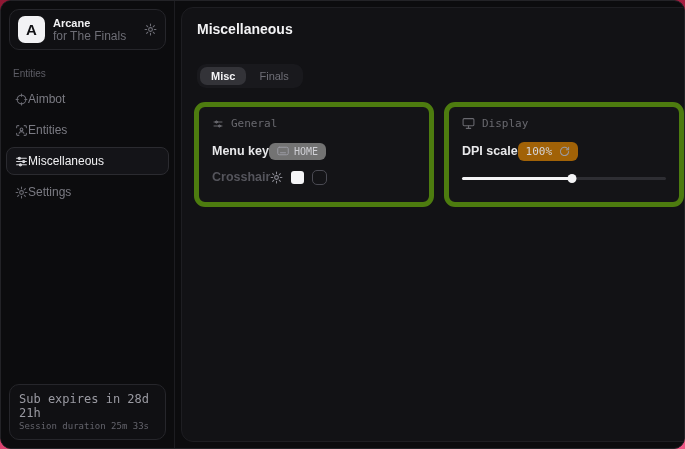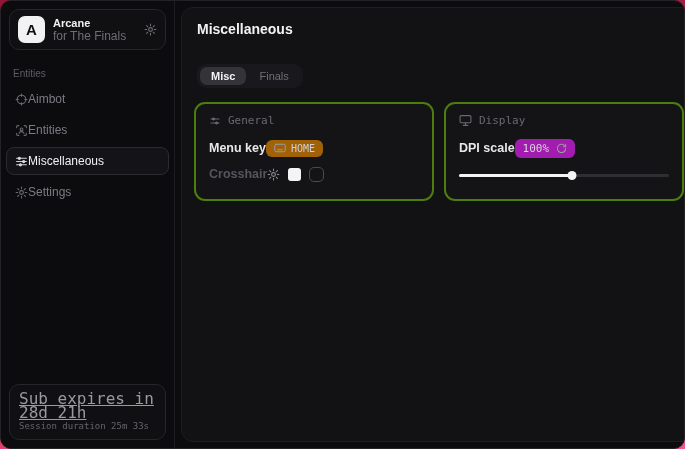--- a/index.html
+++ b/index.html
@@ -64,21 +64,21 @@
     border-color: #2b2b30;
   }
   .nav-item.active .nav-icon { color: #d8d8dc; }
 
   .sidebar-spacer { flex: 1; }
   .sub-box {
     margin: 8px; padding: 7px 9px;
     border: 1px solid #26262b; border-radius: 10px;
     background: #101013;
   }
-  .sub-line { font-family: "DejaVu Sans Mono", monospace; font-size: 16px; color: #9a9aa2; line-height: 14px; text-decoration: underline; }
+  .sub-line { font-family: "DejaVu Sans Mono", monospace; font-size: 12px; color: #9a9aa2; line-height: 14px; }
   .session-line { font-family: "DejaVu Sans Mono", monospace; font-size: 9px; color: #64646c; line-height: 12px; }
 
   
   .main-wrap { flex: 1; padding: 6px; display: flex; }
   .main-panel {
     flex: 1;
     background: #121215;
     border: 1px solid #1e1e22;
     border-radius: 12px;
     padding: 13px 12px;
@@ -94,56 +94,56 @@
   .tab {
     font-size: 11px; padding: 3px 11px; border-radius: 7px;
     color: #6e6e76; cursor: default;
   }
   .tab.active { background: #333338; color: #f4f4f6; font-weight: bold; }
 
   .cards { display: flex; gap: 10px; margin-top: 14px; }
   .card {
     width: 240px;
     background: #141417;
-    border: 2px solid #4d7c0f;
+    border: 5px solid #4d7c0f;
     border-radius: 11px;
     padding: 10px 13px 13px 13px;
   }
   .card-header {
     display: flex; align-items: center; gap: 7px;
     font-family: "DejaVu Sans Mono", monospace;
     font-size: 11px; color: #69696f;
     margin-bottom: 9px;
   }
   .card-header .hdr-icon { display: flex; color: #69696f; }
 
   .row {
     display: flex; align-items: center; 
     height: 24px; margin-top: 2px;
   }
   .row-label { font-size: 12.5px; font-weight: 600; color: #e8e8ea; }
   .row-label.dim { color: #55555c; }
 
   .keybind {
     display: inline-flex; align-items: center; gap: 5px;
-    background: #a16207; border-radius: 6px;
+    background: #737373; border-radius: 6px;
     padding: 3px 8px;
     font-family: "DejaVu Sans Mono", monospace;
     font-size: 10px; color: #cfcfd4;
   }
   .keybind .kb-icon { display: flex; color: #9a9aa2; }
 
   .crosshair-controls { display: flex; align-items: center; gap: 8px; }
   .mini-gear { display: flex; color: #8a8a92; cursor: pointer; }
   .color-swatch { width: 13px; height: 13px; border-radius: 3px; background: #f4f4f6; }
   .checkbox { width: 15px; height: 15px; border-radius: 5px; border: 1.5px solid #4a4a52; background: transparent; }
 
   .dpi-badge {
     display: inline-flex; align-items: center; gap: 7px;
-    background: #a21caf; border-radius: 6px; padding: 3px 8px;
+    background: #a16207; border-radius: 6px; padding: 3px 8px;
     font-family: "DejaVu Sans Mono", monospace;
     font-size: 11px; color: #d5d5da;
   }
   .dpi-badge .refresh { display: flex; color: #9a9aa2; cursor: pointer; }
 
   .fps-value { font-family: "DejaVu Sans Mono", monospace; font-size: 12px; }
   .fps-num { color: #e8e8ea; font-weight: bold; }
   .fps-unit { color: #6e6e76; }
 
   .slider { position: relative; margin-top: 10px; height: 10px; cursor: pointer; }

